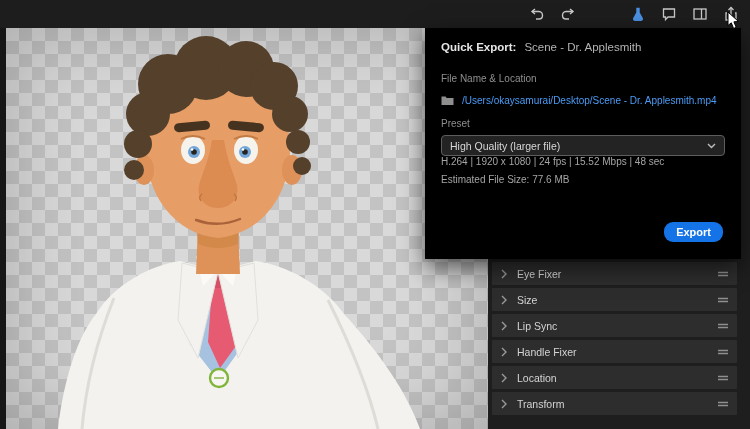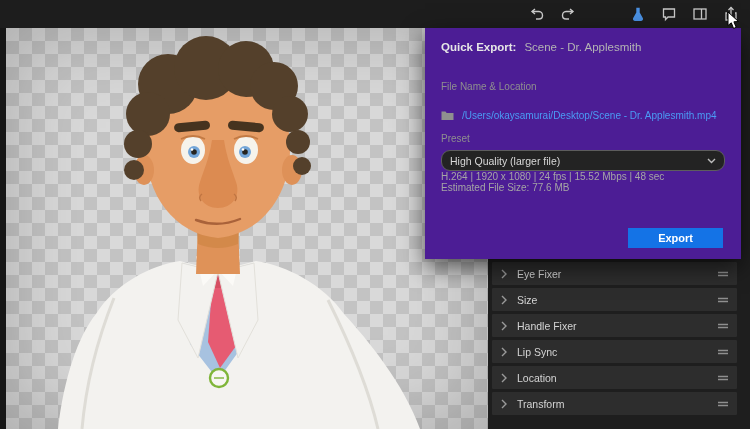--- a/index.html
+++ b/index.html
@@ -34,42 +34,42 @@
     height:23px; margin-bottom:3px; background:#2d2d2d; border-radius:1px;
     display:flex; align-items:center; padding:0 9px; cursor:pointer;
   }
   .prop-row .chev { margin-right:10px; display:flex; }
   .prop-label { color:#d4d4d4; font-size:10.5px; }
   .prop-handle { margin-left:auto; display:flex; }
 
   
   .qe-panel {
     position:absolute; left:425px; top:28px; width:316px; height:231px;
-    background:#4c1d95; box-shadow:0 8px 22px rgba(0,0,0,0.6);
+    background:#000000; box-shadow:0 8px 22px rgba(0,0,0,0.6);
     padding:13px 16px 0 16px;
   }
   .qe-title { font-size:11.5px; color:#e6e6e6; font-weight:bold; }
   .qe-title .scene { color:#b4b4b4; font-weight:normal; margin-left:8px; }
-  .qe-section-label { margin-top:28px; font-size:10px; color:#8f8f8f; }
-  .qe-path-row { margin-top:18px; display:flex; align-items:center; gap:8px; cursor:pointer; }
+  .qe-section-label { margin-top:20px; font-size:10px; color:#8f8f8f; }
+  .qe-path-row { margin-top:11px; display:flex; align-items:center; gap:8px; cursor:pointer; }
   .qe-path { color:#4b9bf5; font-size:10px; white-space:nowrap; overflow:hidden; text-overflow:ellipsis; }
   .qe-preset-label { margin-top:12px; font-size:10px; color:#8f8f8f; }
   .qe-select {
-    margin-top:6px; height:21px; border:1px solid #5d5d5d; border-radius:9px;
+    margin-top:6px; height:21px; border:1px solid #5d5d5d; border-radius:4px;
     background:#232323; display:flex; align-items:center; justify-content:space-between;
     padding:8px 8px; cursor:pointer;
   }
   .qe-select-value { color:#d8d8d8; font-size:10.5px; }
   .qe-specs { font-size:10px; color:#a5a5a5; }
-  .qe-size  {  font-size:10px; color:#a5a5a5; }
+  .qe-size  { margin-top:7px;  font-size:10px; color:#a5a5a5; }
   .qe-export-btn {
-    position:absolute; right:18px; bottom:11px;
-    background:#1473e6; color:#fff; border:none; border-radius:0;
+    position:absolute; right:18px; bottom:17px;
+    background:#1473e6; color:#fff; border:none; border-radius:9px;
     font-family:"Liberation Sans", sans-serif;
-    font-size:11px; font-weight:bold; padding:4px 30px; cursor:pointer;
+    font-size:11px; font-weight:bold; padding:4px 12px; cursor:pointer;
   }
 
   .cursor { position:absolute; left:727px; top:12px; pointer-events:none; }
 </style>
 </head>
 <body>
 
 <div class="app">
 
   <div class="topbar">
@@ -205,34 +205,34 @@
               <path d="M0 2.5 H10 M0 5.5 H10"></path>
             </svg>
           </span>
       </div>
       <div class="prop-row">
         <span class="chev">
             <svg width="6" height="10" viewBox="0 0 6 10" fill="none" stroke="#9a9a9a" stroke-width="1.4">
               <path d="M1 1 L5 5 L1 9"></path>
             </svg>
           </span>
+        <span class="prop-label">Lip Sync</span>
+        <span class="prop-handle">
+            <svg width="10" height="8" viewBox="0 0 10 8" stroke="#8f8f8f" stroke-width="1.3">
+              <path d="M0 2.5 H10 M0 5.5 H10"></path>
+            </svg>
+          </span>
+      </div>
+      <div class="prop-row">
+        <span class="chev">
+            <svg width="6" height="10" viewBox="0 0 6 10" fill="none" stroke="#9a9a9a" stroke-width="1.4">
+              <path d="M1 1 L5 5 L1 9"></path>
+            </svg>
+          </span>
         <span class="prop-label">Handle Fixer</span>
-        <span class="prop-handle">
-            <svg width="10" height="8" viewBox="0 0 10 8" stroke="#8f8f8f" stroke-width="1.3">
-              <path d="M0 2.5 H10 M0 5.5 H10"></path>
-            </svg>
-          </span>
-      </div>
-      <div class="prop-row">
-        <span class="chev">
-            <svg width="6" height="10" viewBox="0 0 6 10" fill="none" stroke="#9a9a9a" stroke-width="1.4">
-              <path d="M1 1 L5 5 L1 9"></path>
-            </svg>
-          </span>
-        <span class="prop-label">Lip Sync</span>
         <span class="prop-handle">
             <svg width="10" height="8" viewBox="0 0 10 8" stroke="#8f8f8f" stroke-width="1.3">
               <path d="M0 2.5 H10 M0 5.5 H10"></path>
             </svg>
           </span>
       </div>
       <div class="prop-row">
         <span class="chev">
             <svg width="6" height="10" viewBox="0 0 6 10" fill="none" stroke="#9a9a9a" stroke-width="1.4">
               <path d="M1 1 L5 5 L1 9"></path>

